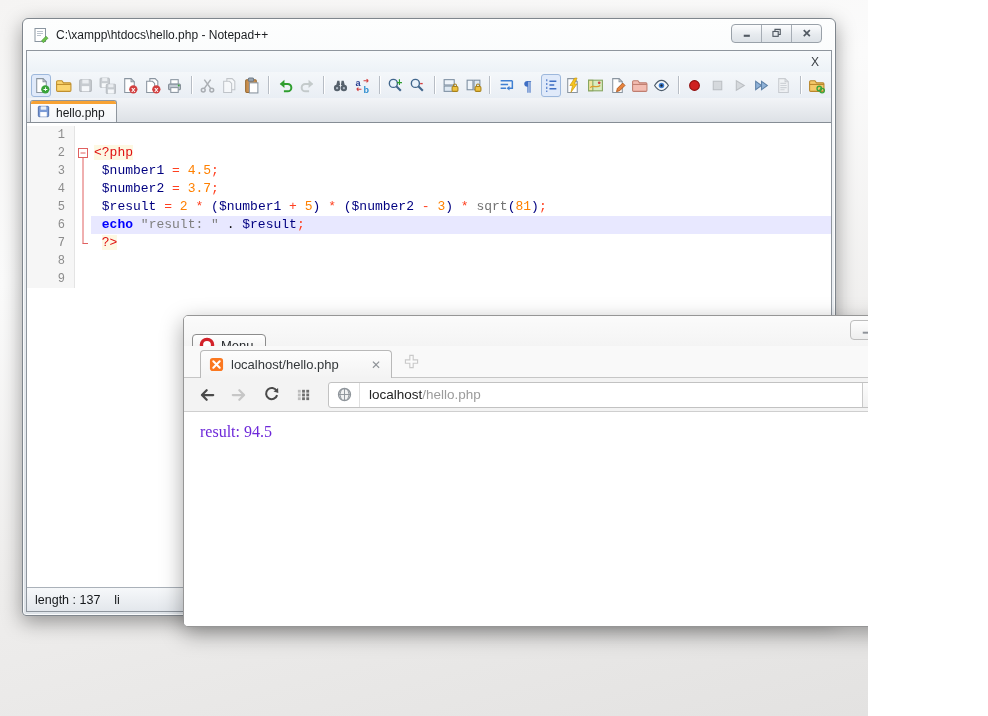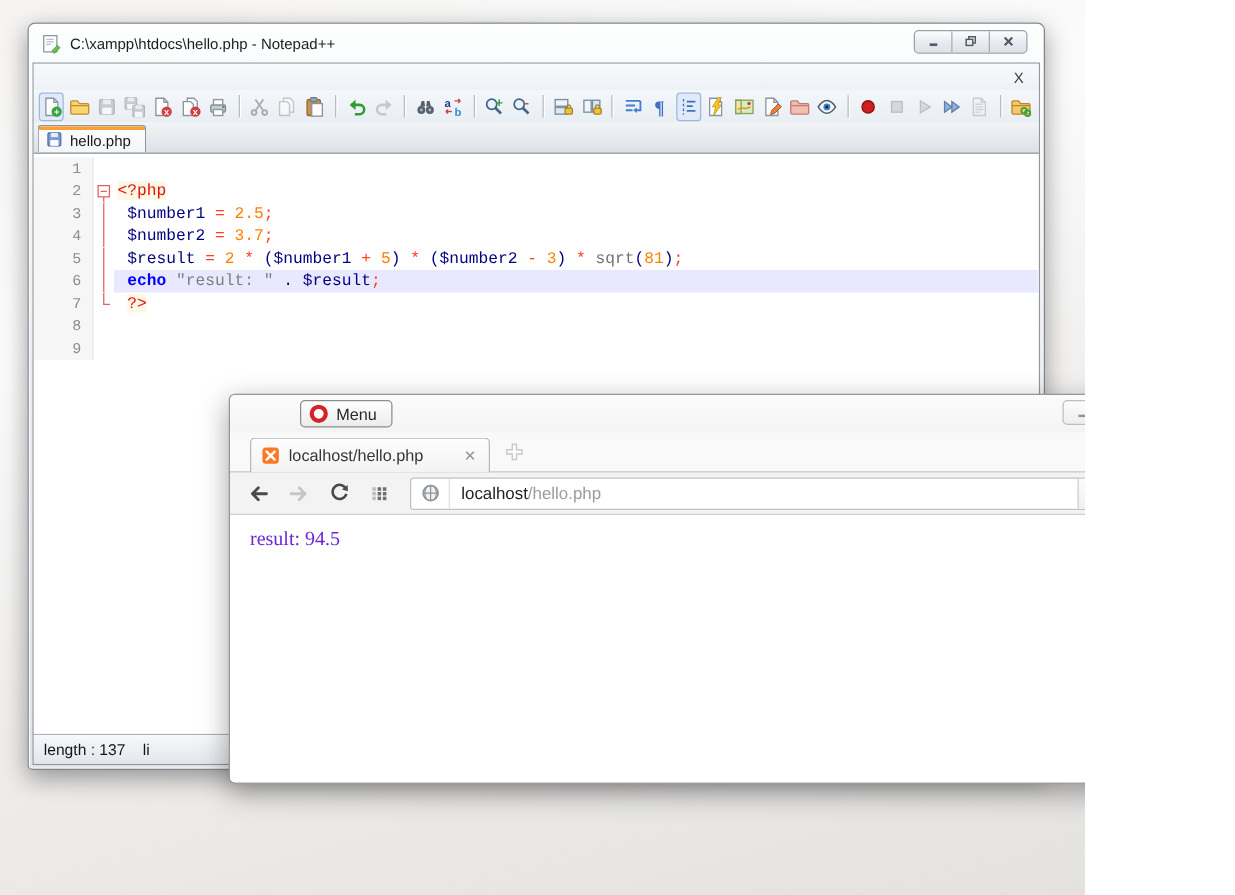--- a/index.html
+++ b/index.html
@@ -58,22 +58,22 @@
   .st-cell{padding:0 8px;height:100%;display:flex;align-items:center;white-space:pre;overflow:hidden;}
   .st-cell.first{width:126px;flex:none;border-right:1px solid #c2c8cf;box-shadow:1px 0 0 #fff;}
   
   .opera{
     position:absolute;left:183px;top:315px;width:773px;height:312px;
     border:1px solid #969696;border-radius:5px;overflow:hidden;
     background:#f5f5f5;box-shadow:0 7px 22px rgba(0,0,0,.35);
     display:flex;flex-direction:column;box-sizing:border-box;
   }
   .op-top{height:30px;position:relative;background:linear-gradient(#fbfbfb,#f4f4f4);}
-  .op-menu{position:absolute;left:8px;top:4px;height:22px;box-sizing:border-box;border:1px solid #8c8c8c;border-radius:4px;
-    background:linear-gradient(#ffffff,#ececec);display:flex;align-items:center;gap:6px;padding:0 11px 0 6px;font-size:13px;color:#26292c;margin-left:48px;}
+  .op-menu{position:absolute;left:8px;top:18px;height:22px;box-sizing:border-box;border:1px solid #8c8c8c;border-radius:4px;
+    background:linear-gradient(#ffffff,#ececec);display:flex;align-items:center;gap:6px;padding:0 11px 0 6px;font-size:13px;color:#26292c;}
   .op-winbtns{position:absolute;right:11px;top:4px;display:flex;border:1px solid #bdbdbd;border-radius:4px;overflow:hidden;background:linear-gradient(#fdfdfd,#eeeeee);}
   .owbtn{width:30px;height:18px;display:flex;align-items:center;justify-content:center;}
   .owbtn + .owbtn{border-left:1px solid #c6c6c6;}
   .op-tabs{height:31px;position:relative;border-bottom:1px solid #c6c6c6;background:#f9f9f9;}
   .op-tab{position:absolute;left:16px;bottom:-1px;height:28px;width:192px;box-sizing:border-box;
     border:1px solid #b9b9b9;border-bottom:none;border-radius:4px 4px 0 0;
     background:linear-gradient(#fdfdfd,#f3f3f3);display:flex;align-items:center;gap:7px;padding:0 8px;}
   .op-tab .tab-title{font-size:13px;color:#33373a;flex:1;white-space:nowrap;overflow:hidden;}
   .op-tab .tab-x{font-size:12px;color:#8f9398;padding:0 2px;}
   .op-newtab{position:absolute;left:220px;top:8px;}
@@ -393,21 +393,21 @@
               </span>
               <span class="codetext"><span class="tk-t">&lt;?php</span></span>
             </div>
             <div class="ed-row">
               <span class="ln">3</span>
               <span class="fold">
                 <svg width="16" height="18">
                   <line x1="8" y1="0" x2="8" y2="18" stroke="#e06060"></line>
                 </svg>
               </span>
-              <span class="codetext"><span class="tk-d"> </span><span class="tk-v">$number1 </span><span class="tk-o">= </span><span class="tk-n">2.5</span><span class="tk-o">;</span></span>
+              <span class="codetext"><span class="tk-d"> </span><span class="tk-v">$number1 </span><span class="tk-o">= </span><span class="tk-n">4.5</span><span class="tk-o">;</span></span>
             </div>
             <div class="ed-row">
               <span class="ln">4</span>
               <span class="fold">
                 <svg width="16" height="18">
                   <line x1="8" y1="0" x2="8" y2="18" stroke="#e06060"></line>
                 </svg>
               </span>
               <span class="codetext"><span class="tk-d"> </span><span class="tk-v">$number2 </span><span class="tk-o">= </span><span class="tk-n">3.7</span><span class="tk-o">;</span></span>
             </div>

